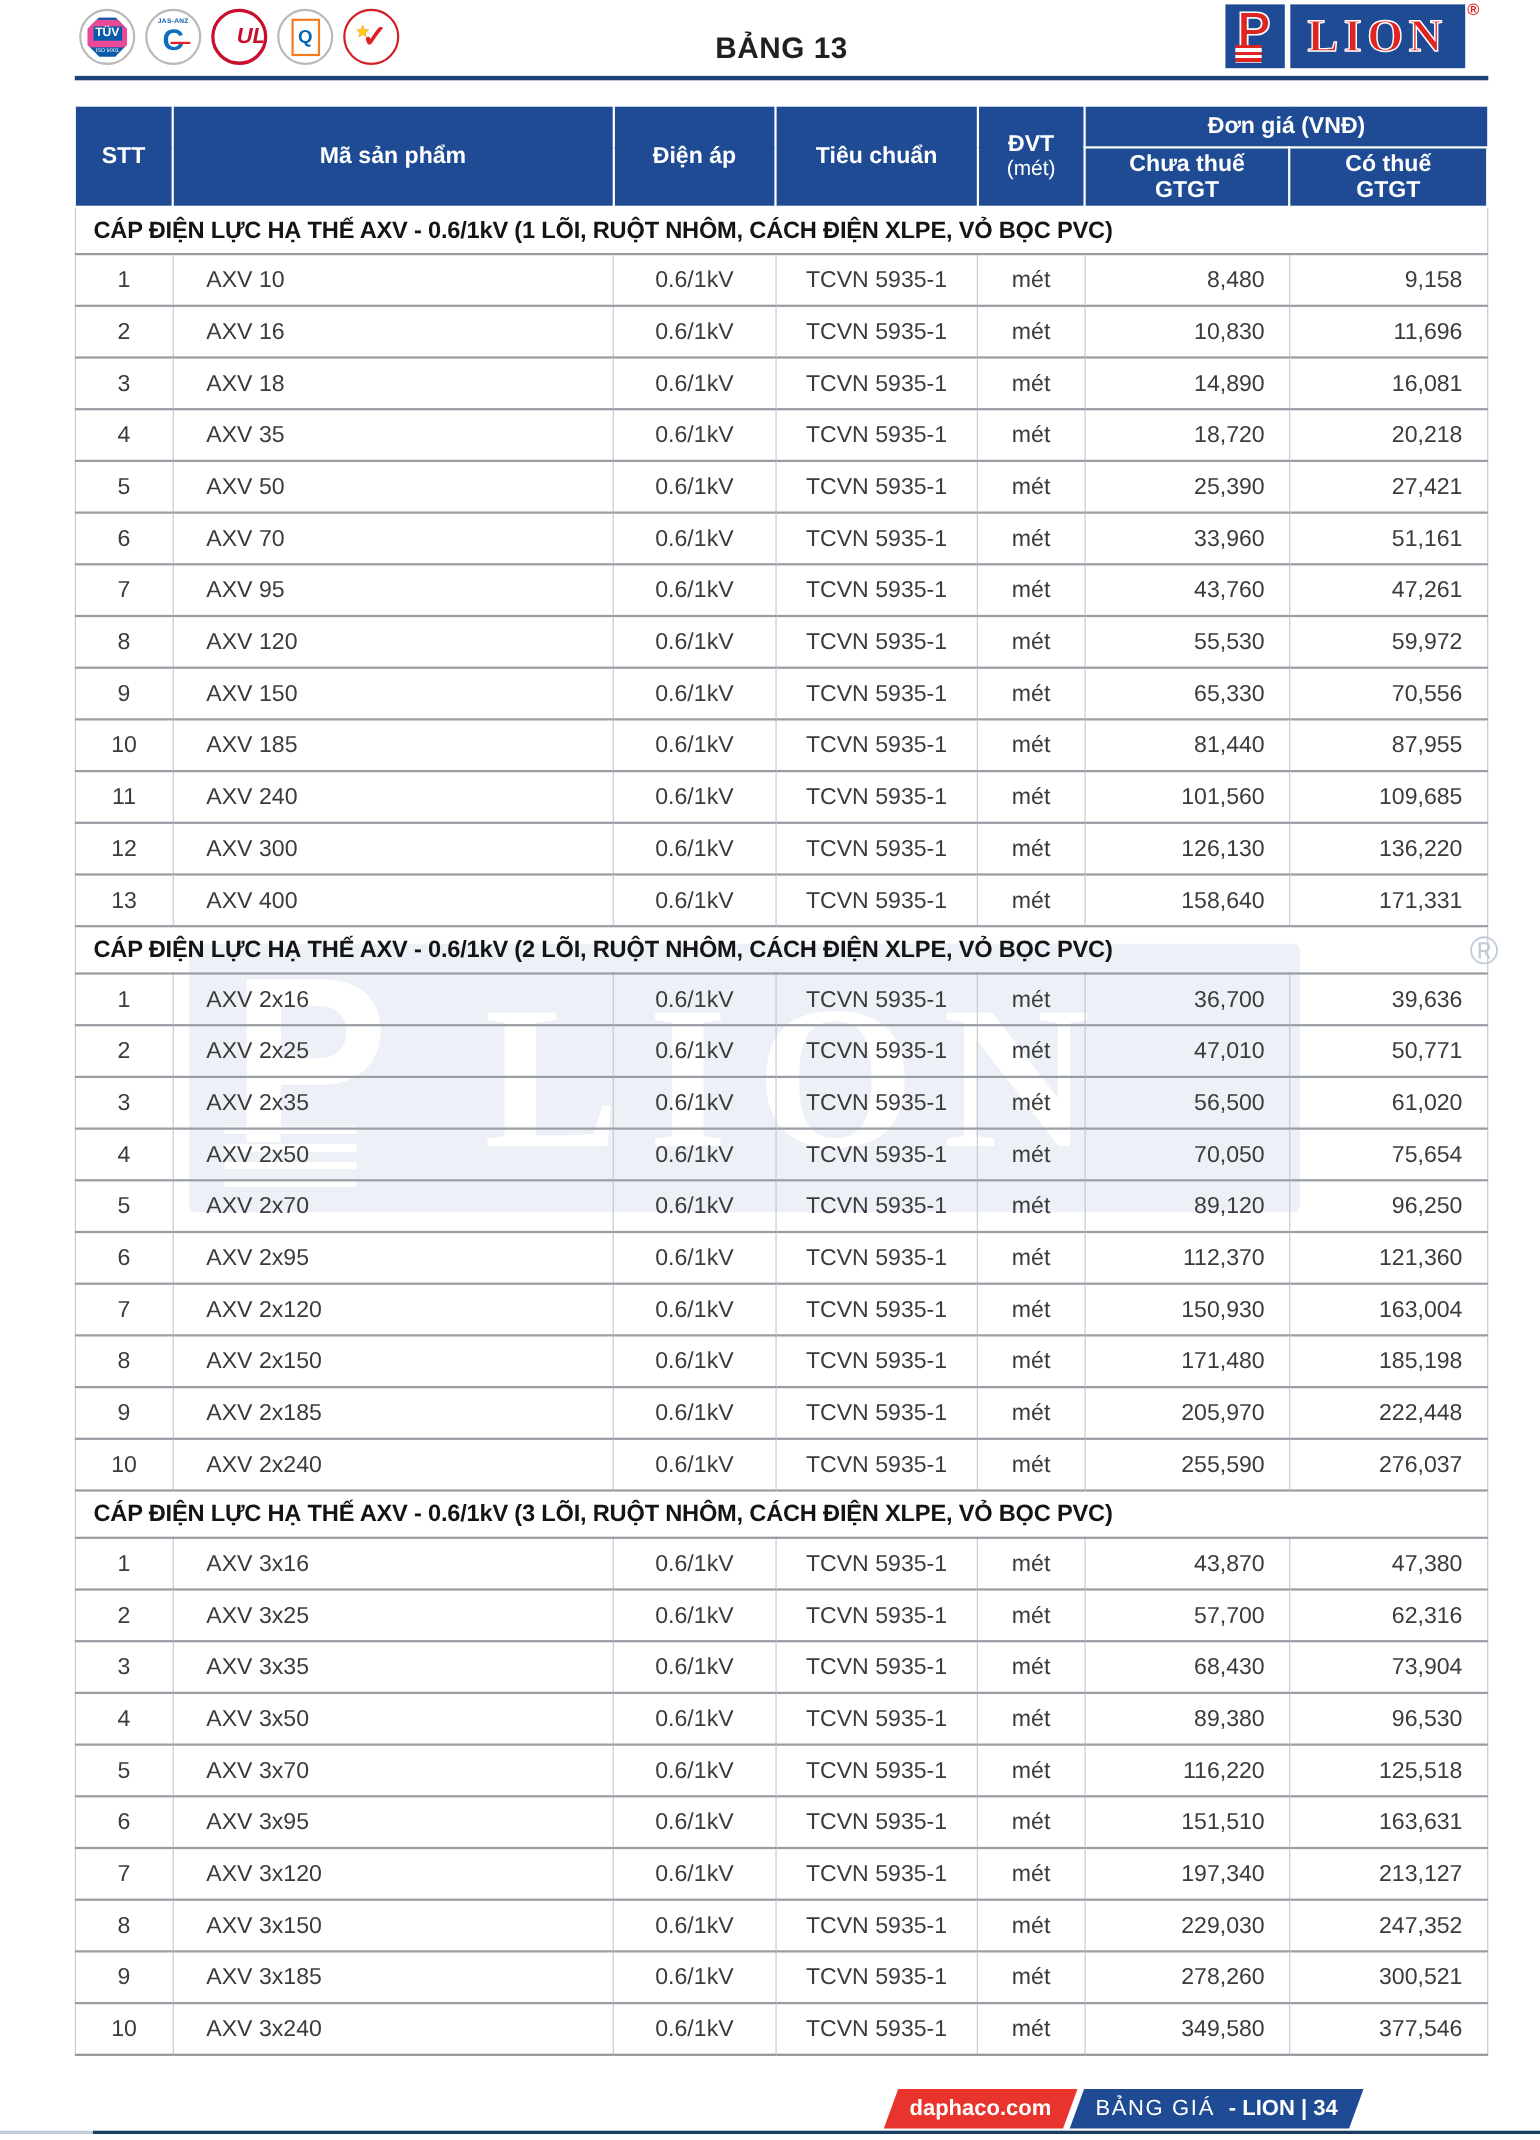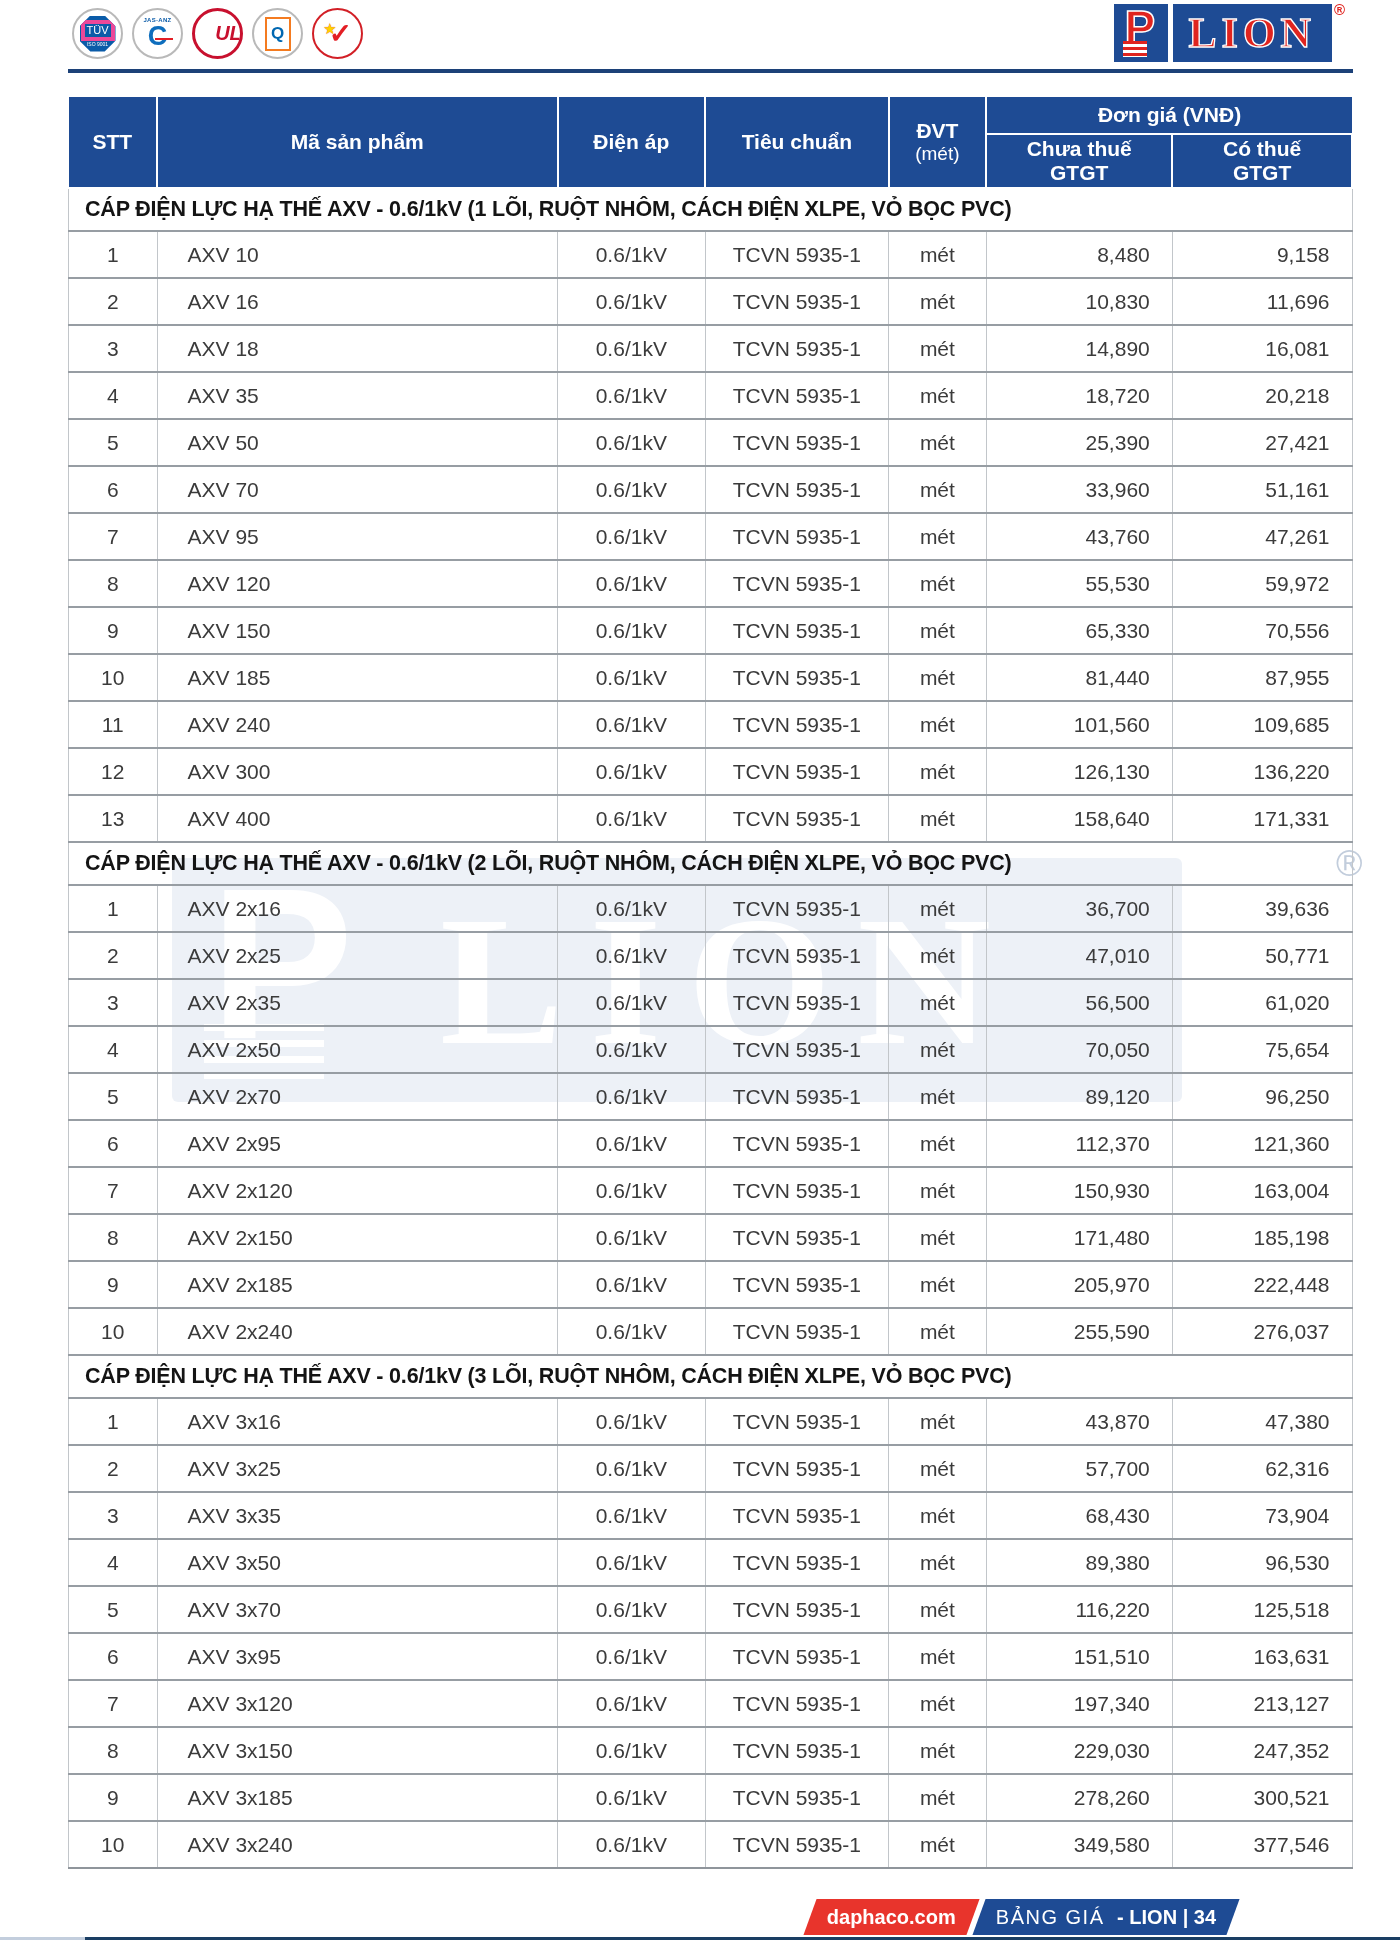--- a/index.html
+++ b/index.html
@@ -7,21 +7,21 @@
   .page { position:relative; width:1400px; height:1945px; background:#fff; overflow:hidden; }
 
   
   .top-header { position:absolute; top:4px; left:68px; width:1285px; height:62px; }
   .logos { position:absolute; left:4px; top:4px; display:flex; gap:9px; align-items:center; }
   .logo { width:51px; height:51px; border-radius:50%; border:2px solid #b9b9b9; background:#fff;
           display:flex; align-items:center; justify-content:center; position:relative; overflow:hidden; }
   .tuv-oct { width:36px; height:36px; background:#0a5ba8; color:#fff;
              clip-path:polygon(30% 0,70% 0,100% 30%,100% 70%,70% 100%,30% 100%,0 70%,0 30%);
              display:flex; flex-direction:column; align-items:center; justify-content:center; }
-  .tuv-oct .t1 { font-size:11px; font-weight:normal; border:4px solid #ec4899; padding:0 2px; line-height:13px; }
+  .tuv-oct .t1 { font-size:11px; font-weight:bold; border:6px solid #ec4899; padding:0 2px; line-height:13px; }
   .tuv-oct .t2 { font-size:5px; }
   .jas-top { position:absolute; top:7px; font-size:6px; font-weight:bold; color:#0a5ba8; letter-spacing:.3px; }
   .jas-c { font-size:27px; font-weight:bold; color:#0e6ebd; margin-top:6px; }
   .jas-line { position:absolute; top:28px; right:8px; width:18px; height:2px; background:#e31e24; }
   .logo.ul { border:3px solid #c8102e; }
   .ul-txt { color:#c8102e; font-weight:bold; font-style:italic; font-size:20px;margin-left:22px; }
   .qc-box { width:26px; height:34px; border:2px solid #f47b20; display:flex; align-items:center; justify-content:center; }
   .qc-q { color:#0067b1; font-weight:bold; font-size:17px; }
   .logo.hvn { border:2px solid #d21f26; }
   .hvn-star { position:absolute; left:9px; top:10px; color:#ffd200; font-size:15px; text-shadow:0 0 1px #d21f26; }
@@ -112,20 +112,21 @@
         <div class="qc-box">
           <span class="qc-q">Q</span>
         </div>
       </div>
       <div class="logo hvn">
         <span class="hvn-star">★</span>
         <span class="hvn-check">✓</span>
       </div>
     </div>
 
+    <div class="page-title">BẢNG 13</div>
 
     <div class="brand">
       <div class="brand-d">
         <span class="brand-p">P</span>
         <span class="brand-stripes"></span>
       </div>
       <div class="brand-slash"></div>
       <div class="brand-lion">LION</div>
       <span class="brand-reg">®</span>
     </div>

